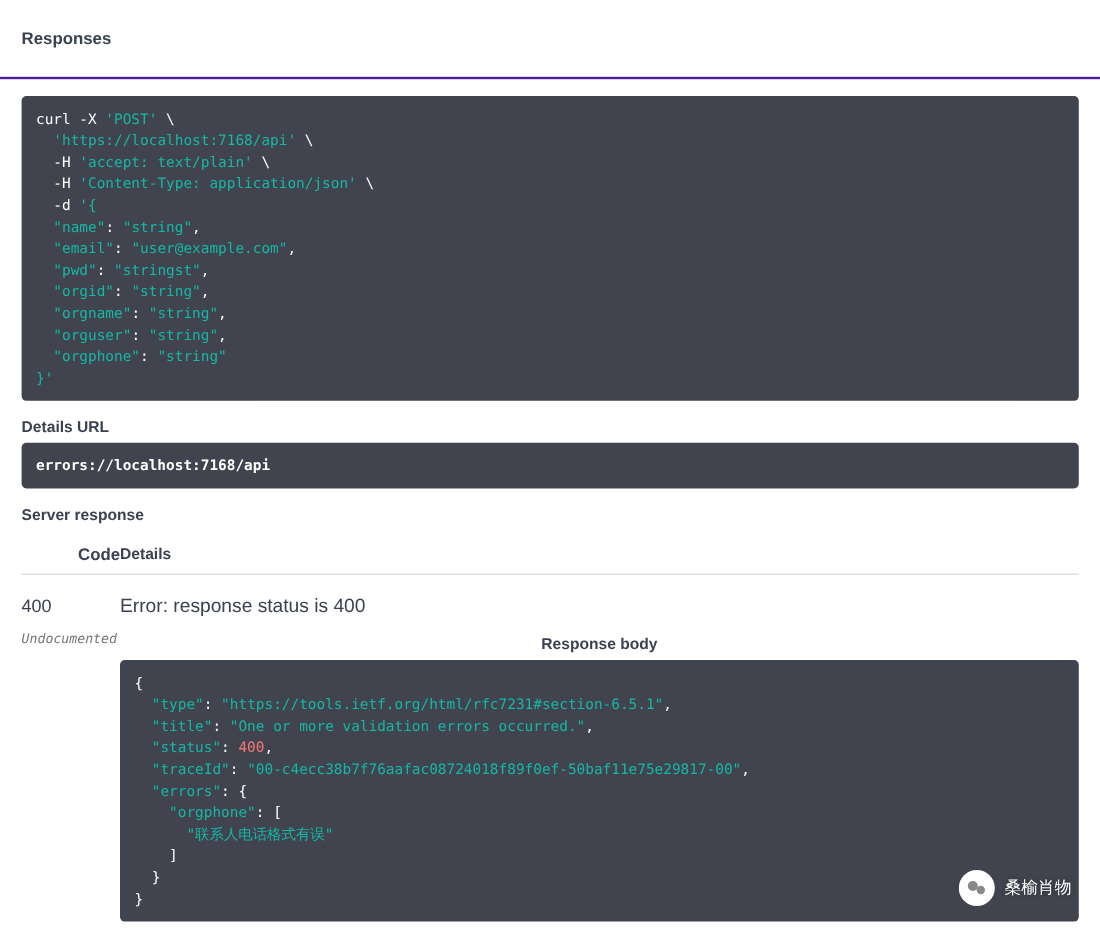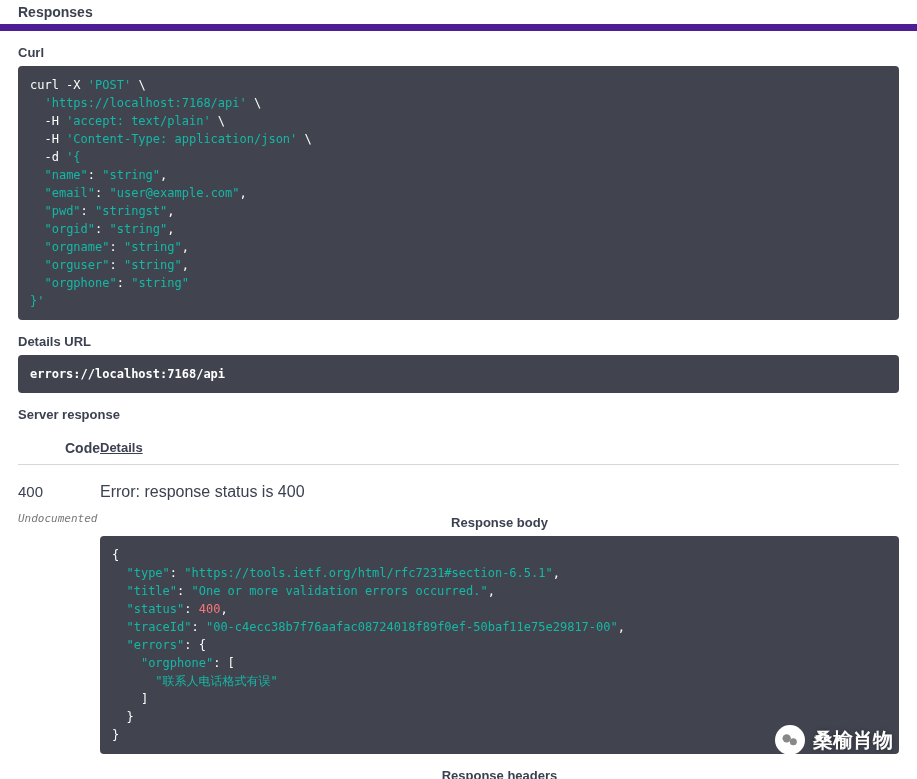--- a/index.html
+++ b/index.html
@@ -1,49 +1,48 @@
 <!DOCTYPE html>
 <html><head>
 <meta charset="utf-8">
 <style>
 * { box-sizing: border-box; margin: 0; padding: 0; }
 body { font-family: -apple-system, BlinkMacSystemFont, "Segoe UI", sans-serif; background: #fff; color: #3b4151; font-size: 14px; width: 917px; }
-.header-bar { background: #fff; padding: 4px 18px; border-bottom: 7px solid #4c1d95; }
+.header-bar { background: #fff; padding: 24px 18px; border-bottom: 2px solid #4c1d95; }
 .header-bar h4 { font-weight: 700; font-size: 14px; color: #3b4151; }
 .content { padding: 14px 18px 0 18px; }
 .section-label { font-weight: 700; font-size: 13px; color: #3b4151; margin-bottom: 6px; margin-top: 14px; }
 .section-label:first-child { margin-top: 0; }
 .codeblock { background: #41444e; color: #fff; font-family: Consolas, Monaco, monospace; font-size: 12px; line-height: 1.5; padding: 10px 12px; border-radius: 4px; white-space: pre; overflow-x: auto; }
 .codeblock .tok-g { color: #14b8a6; }
 .codeblock .tok-r { color: #f87878; }
 .codeblock .tok-w { color: #fff; font-weight: 700; }
 .table-head { display: flex; border-bottom: 1px solid #d8d8d8; padding: 8px 0; margin-top: 10px; text-align: right; }
 .table-head .col-code { width: 82px; font-weight: 700; font-size: 14px; color: #3b4151; }
-.table-head .col-det { font-weight: 700; font-size: 13px; color: #3b4151; text-decoration: underline; }
+.table-head .col-det { font-weight: 700; font-size: 13px; color: #3b4151; }
 .row { display: flex; align-items: flex-start; margin-top: 18px; }
 .row .col-code { width: 82px; }
 .row .col-code .status { font-size: 15px; color: #3b4151; }
 .row .col-code .undoc { font-size: 11px; font-style: italic; font-family: Consolas, monospace; color: #777; margin-top: 12px; }
 .row .col-det { flex: 1; }
 .err-line { font-size: 16px; color: #3b4151; }
 .sub-label { font-weight: 700; font-size: 13px; color: #3b4151; margin: 14px 0 6px; text-align: center; }
 .wm { position: fixed; bottom: 24px; right: 24px; display: flex; align-items: center; color: #fff; gap: 8px; pointer-events: none; }
 .wm .circ { width: 30px; height: 30px; border-radius: 50%; background: #fff; display: flex; align-items: center; justify-content: center; font-size: 18px; color: #888; }
-.wm .txt { font-size: 20px; font-weight: 700; text-shadow: 0 0 4px rgba(0,0,0,.4); }
+.wm .txt { font-size: 14px; font-weight: 400; text-shadow: 0 0 4px rgba(0,0,0,.4); }
 </style>
 </head>
 <body>
 
 <div class="header-bar">
   <h4>Responses</h4>
 </div>
 
 <div class="content">
 
-  <div class="section-label">Curl</div>
   <div class="codeblock"><span>curl -X </span><span class="tok-g">'POST'</span> \
   <span class="tok-g">'https://localhost:7168/api'</span> \
   -H <span class="tok-g">'accept: text/plain'</span> \
   -H <span class="tok-g">'Content-Type: application/json'</span> \
   -d <span class="tok-g">'{</span>
   <span class="tok-g">"name"</span>: <span class="tok-g">"string"</span>,
   <span class="tok-g">"email"</span>: <span class="tok-g">"user@example.com"</span>,
   <span class="tok-g">"pwd"</span>: <span class="tok-g">"stringst"</span>,
   <span class="tok-g">"orgid"</span>: <span class="tok-g">"string"</span>,
   <span class="tok-g">"orgname"</span>: <span class="tok-g">"string"</span>,

